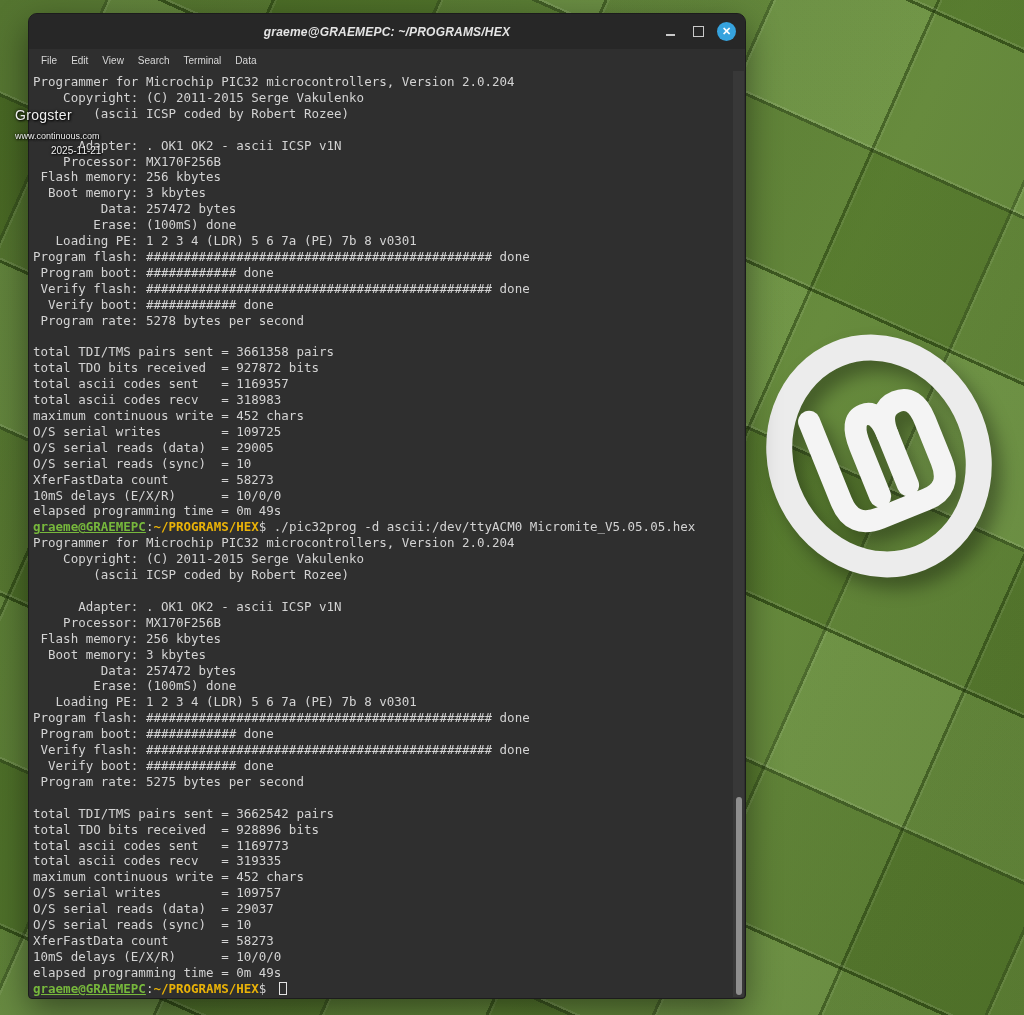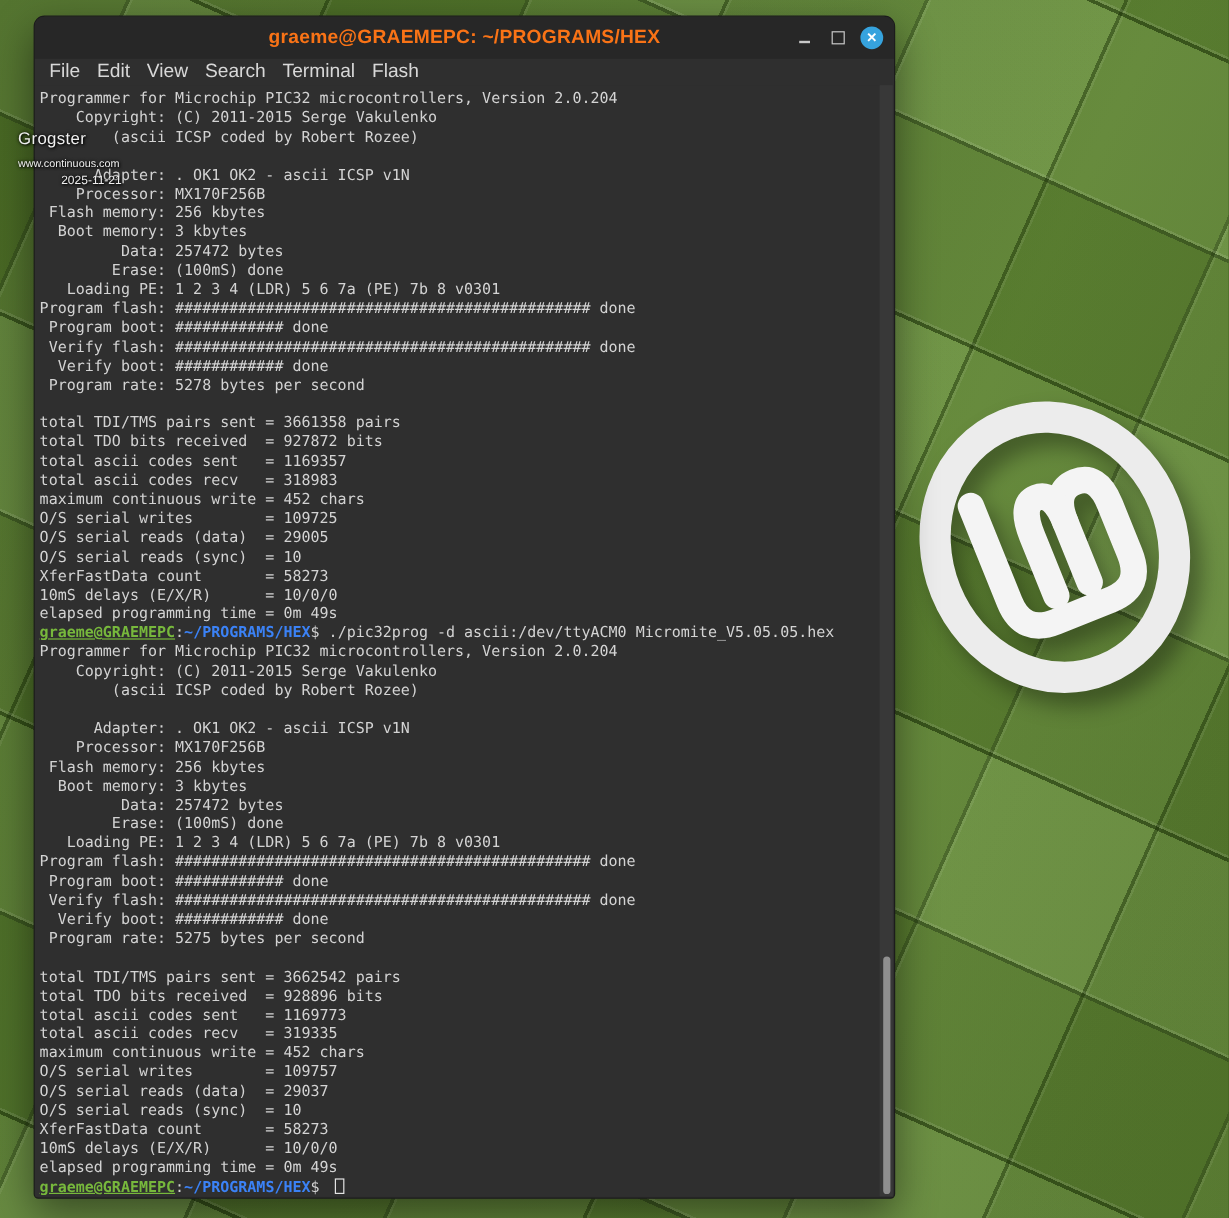--- a/index.html
+++ b/index.html
@@ -30,42 +30,42 @@
   .window{
     position:absolute; left:28px; top:13px; width:718px; height:986px;
     background:#2f2f2f; border:1px solid #1c1c1c; border-radius:9px 9px 4px 4px;
     box-shadow: 0 12px 34px rgba(0,0,0,0.45);
     overflow:hidden;
   }
   .titlebar{
     position:relative; height:35px; background:#272727;
     display:flex; align-items:center; justify-content:center;
   }
-  .title{ font-size:16px; font-weight:bold; color:#f97316; letter-spacing:0.2px; }
+  .title{ font-size:12px; font-weight:bold; color:#e5e5e5; letter-spacing:0.2px;font-style:italic; }
   .controls{ position:absolute; right:9px; top:0; height:35px; display:flex; align-items:center; gap:9px; }
   .btn{ width:19px; height:19px; display:flex; align-items:center; justify-content:center; cursor:default; }
   .btn-min::before{ content:""; width:9px; height:2px; background:#c9c9c9; margin-top:7px; }
   .btn-max::before{ content:""; width:9px; height:9px; border:1.5px solid #c9c9c9; }
   .btn-close{ border-radius:50%; background:#36a3de; color:#ffffff; font-size:11px; font-weight:bold; }
   .menubar{
     height:22px; background:#2f2f2f; display:flex; align-items:center; padding-left:5px;
   }
-  .menu-item{ font-size:16px; color:#d8d8d8; padding:0 7px; }
+  .menu-item{ font-size:10px; color:#d8d8d8; padding:0 7px; }
   .terminal{
     position:absolute; left:1px; right:1px; top:57px; bottom:1px; background:#2f2f2f;
   }
   #term{
     margin:0; padding:3px 2px 0 3px;
     font-family:"DejaVu Sans Mono", monospace;
     font-size:12.5px; line-height:15.9px; color:#d3d3d3;
     white-space:pre;
   }
   .tline{ white-space:pre; min-height:15.9px; }
   .p-user{ color:#77b83c; font-weight:bold;text-decoration:underline; }
-  .p-path{ color:#3b82f6; font-weight:bold; }
+  .p-path{ color:#eab308; font-weight:bold; }
   .p-sep, .p-dollar{ color:#d3d3d3; }
   .cursor{
     display:inline-block; width:8px; height:13px; border:1px solid #e3e3e3;
     vertical-align:middle; margin-left:5px; margin-top:-2px;
   }
   .scroll-track{
     position:absolute; right:0; top:0; bottom:0; width:11px; background:#383838;
   }
   .scroll-thumb{
     position:absolute; right:2px; width:6px; top:726px; height:198px;
@@ -103,21 +103,21 @@
         <span class="btn btn-max"></span>
         <span class="btn btn-close">✕</span>
       </div>
     </div>
     <div class="menubar">
         <span class="menu-item">File</span>
         <span class="menu-item">Edit</span>
         <span class="menu-item">View</span>
         <span class="menu-item">Search</span>
         <span class="menu-item">Terminal</span>
-        <span class="menu-item">Flash</span>
+        <span class="menu-item">Data</span>
       </div>
     <div class="terminal">
       <pre id="term"><div class="tline">Programmer for Microchip PIC32 microcontrollers, Version 2.0.204</div><div class="tline">    Copyright: (C) 2011-2015 Serge Vakulenko</div><div class="tline">        (ascii ICSP coded by Robert Rozee)</div><div class="tline"> </div><div class="tline">      Adapter: . OK1 OK2 - ascii ICSP v1N</div><div class="tline">    Processor: MX170F256B</div><div class="tline"> Flash memory: 256 kbytes</div><div class="tline">  Boot memory: 3 kbytes</div><div class="tline">         Data: 257472 bytes</div><div class="tline">        Erase: (100mS) done</div><div class="tline">   Loading PE: 1 2 3 4 (LDR) 5 6 7a (PE) 7b 8 v0301</div><div class="tline">Program flash: ############################################## done</div><div class="tline"> Program boot: ############ done</div><div class="tline"> Verify flash: ############################################## done</div><div class="tline">  Verify boot: ############ done</div><div class="tline"> Program rate: 5278 bytes per second</div><div class="tline"> </div><div class="tline">total TDI/TMS pairs sent = 3661358 pairs</div><div class="tline">total TDO bits received  = 927872 bits</div><div class="tline">total ascii codes sent   = 1169357</div><div class="tline">total ascii codes recv   = 318983</div><div class="tline">maximum continuous write = 452 chars</div><div class="tline">O/S serial writes        = 109725</div><div class="tline">O/S serial reads (data)  = 29005</div><div class="tline">O/S serial reads (sync)  = 10</div><div class="tline">XferFastData count       = 58273</div><div class="tline">10mS delays (E/X/R)      = 10/0/0</div><div class="tline">elapsed programming time = 0m 49s</div><div class="tline"><span class="p-user">graeme@GRAEMEPC</span><span class="p-sep">:</span><span class="p-path">~/PROGRAMS/HEX</span><span class="p-dollar">$ </span><span>./pic32prog -d ascii:/dev/ttyACM0 Micromite_V5.05.05.hex</span></div><div class="tline">Programmer for Microchip PIC32 microcontrollers, Version 2.0.204</div><div class="tline">    Copyright: (C) 2011-2015 Serge Vakulenko</div><div class="tline">        (ascii ICSP coded by Robert Rozee)</div><div class="tline"> </div><div class="tline">      Adapter: . OK1 OK2 - ascii ICSP v1N</div><div class="tline">    Processor: MX170F256B</div><div class="tline"> Flash memory: 256 kbytes</div><div class="tline">  Boot memory: 3 kbytes</div><div class="tline">         Data: 257472 bytes</div><div class="tline">        Erase: (100mS) done</div><div class="tline">   Loading PE: 1 2 3 4 (LDR) 5 6 7a (PE) 7b 8 v0301</div><div class="tline">Program flash: ############################################## done</div><div class="tline"> Program boot: ############ done</div><div class="tline"> Verify flash: ############################################## done</div><div class="tline">  Verify boot: ############ done</div><div class="tline"> Program rate: 5275 bytes per second</div><div class="tline"> </div><div class="tline">total TDI/TMS pairs sent = 3662542 pairs</div><div class="tline">total TDO bits received  = 928896 bits</div><div class="tline">total ascii codes sent   = 1169773</div><div class="tline">total ascii codes recv   = 319335</div><div class="tline">maximum continuous write = 452 chars</div><div class="tline">O/S serial writes        = 109757</div><div class="tline">O/S serial reads (data)  = 29037</div><div class="tline">O/S serial reads (sync)  = 10</div><div class="tline">XferFastData count       = 58273</div><div class="tline">10mS delays (E/X/R)      = 10/0/0</div><div class="tline">elapsed programming time = 0m 49s</div><div class="tline"><span class="p-user">graeme@GRAEMEPC</span><span class="p-sep">:</span><span class="p-path">~/PROGRAMS/HEX</span><span class="p-dollar">$ </span><span class="cursor"></span></div></pre>
       <div class="scroll-track">
         <div class="scroll-thumb"></div>
       </div>
     </div>
   </div>
 
   <div class="watermark">

